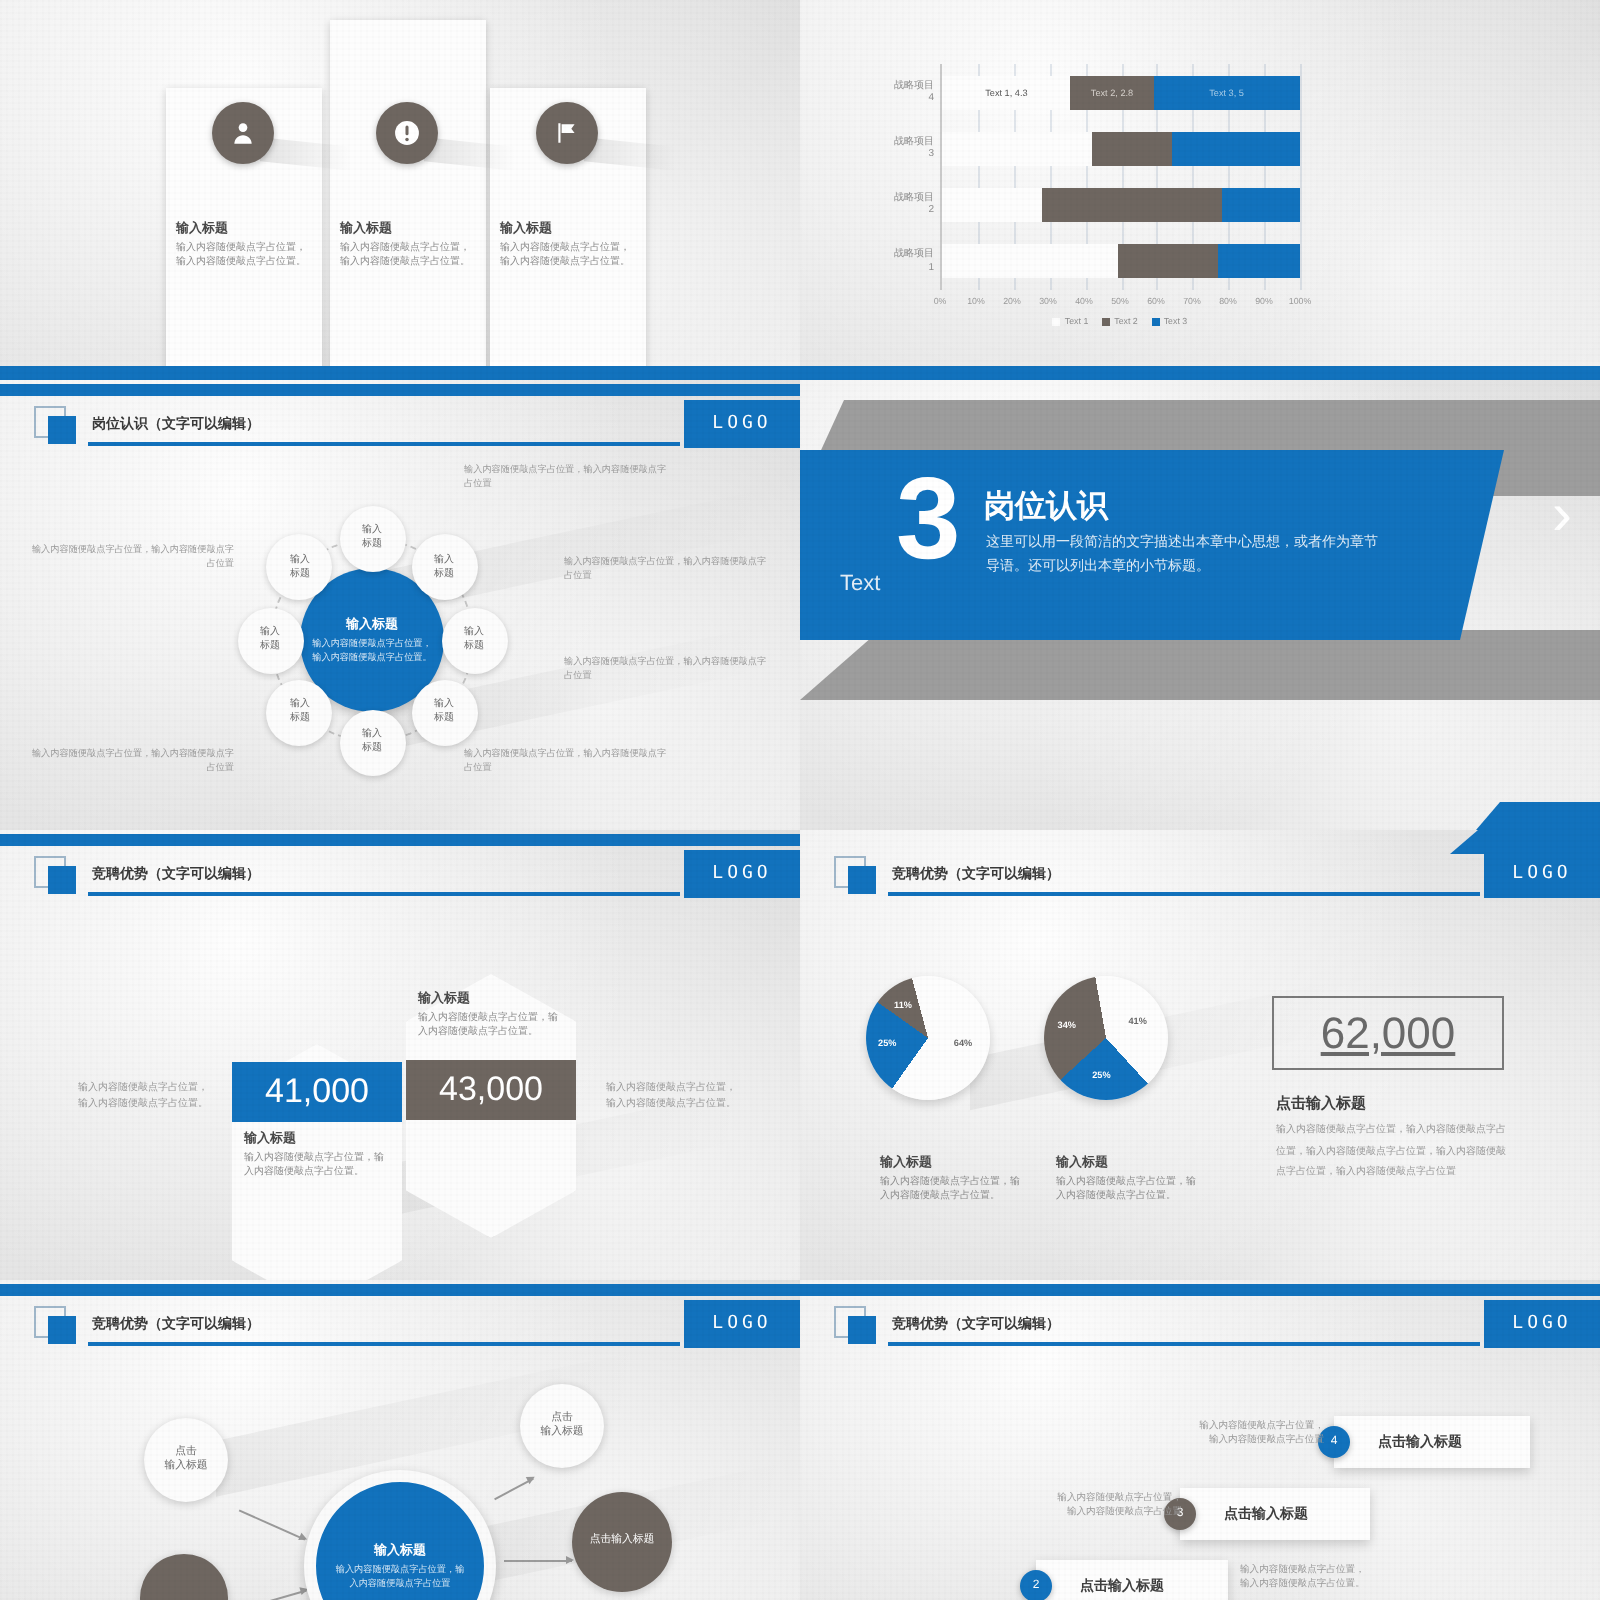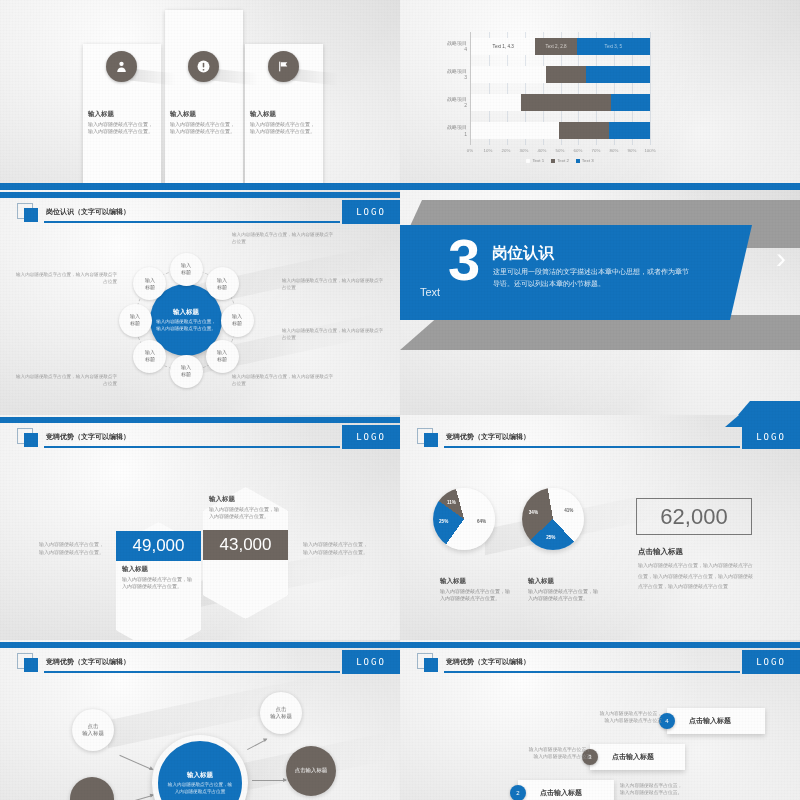--- a/index.html
+++ b/index.html
@@ -169,21 +169,21 @@
   .pieB{ left:122px; top:73px; }
   .pie-lab{ position:absolute; font-size:4.6px; color:#fff; font-weight:bold; }
   .pie-lab.dark{ color:#6a6a6a; }
   .pietxt{ position:absolute; width:72px; }
   .pietxt .h{ font-size:6.5px; color:#4a4a4a; font-weight:bold; margin-bottom:2px; }
   .pietxt .b{ font-size:5px; color:#8d8d8d; line-height:1.45; }
   .ptA{ left:40px; top:162px; }
   .ptB{ left:128px; top:162px; }
   .numbox{ position:absolute; left:236px; top:83px; width:116px; height:37px;
     border:1.5px solid #7a7a7a; display:flex; align-items:center; justify-content:center;
-    color:#6a6a6a; font-size:22px; }
+    color:#6a6a6a; font-size:22px;text-decoration:underline; }
   .numbox-h{ position:absolute; left:238px; top:132px; font-size:7.5px; color:#3f3f3f; font-weight:bold; }
   .numbox-b{ position:absolute; left:238px; top:145px; width:115px; font-size:5px; color:#9a9a9a;
     line-height:2.1; }
 
   
   .mm-hub{ position:absolute; left:152px; top:95px; width:96px; height:96px; border-radius:50%;
     background:#1272bd; border:6px solid #fafafa; color:#fff; display:flex; flex-direction:column;
     align-items:center; justify-content:center; text-align:center; padding:0 8px;
     box-shadow:0 2px 6px rgba(0,0,0,.2); }
   .mm-hub .h{ font-size:6.5px; font-weight:bold; margin-bottom:2px; }
@@ -389,21 +389,21 @@
     <div class="hdr-wrap">
       <div class="hdr-sq-outline"></div>
       <div class="hdr-sq-blue"></div>
       <div class="hdr-line"></div>
       <div class="hdr-title">竞聘优势（文字可以编辑）</div>
       <div class="hdr-logo">LOGO</div>
     </div>
     <div class="diag-shadow" style="left:180px;top:150px;width:190px;height:26px;"></div>
     <div class="hex hexA"></div>
     <div class="hex hexB"></div>
-    <div class="hex-num numA">49,000</div>
+    <div class="hex-num numA">41,000</div>
     <div class="hex-num numB">43,000</div>
     <div class="hexlbl lblA">
       <div class="h">输入标题</div>
       <div class="b">输入内容随便敲点字占位置，输入内容随便敲点字占位置。</div>
     </div>
     <div class="hexlbl lblB">
       <div class="h">输入标题</div>
       <div class="b">输入内容随便敲点字占位置，输入内容随便敲点字占位置。</div>
     </div>
     <div class="sidetxt stL">输入内容随便敲点字占位置，输入内容随便敲点字占位置。</div>

